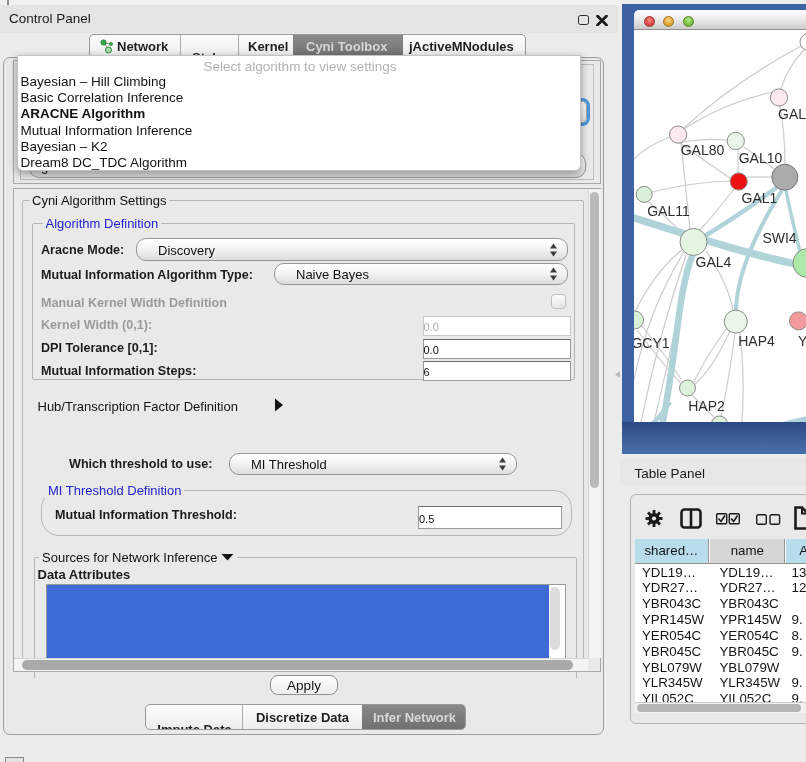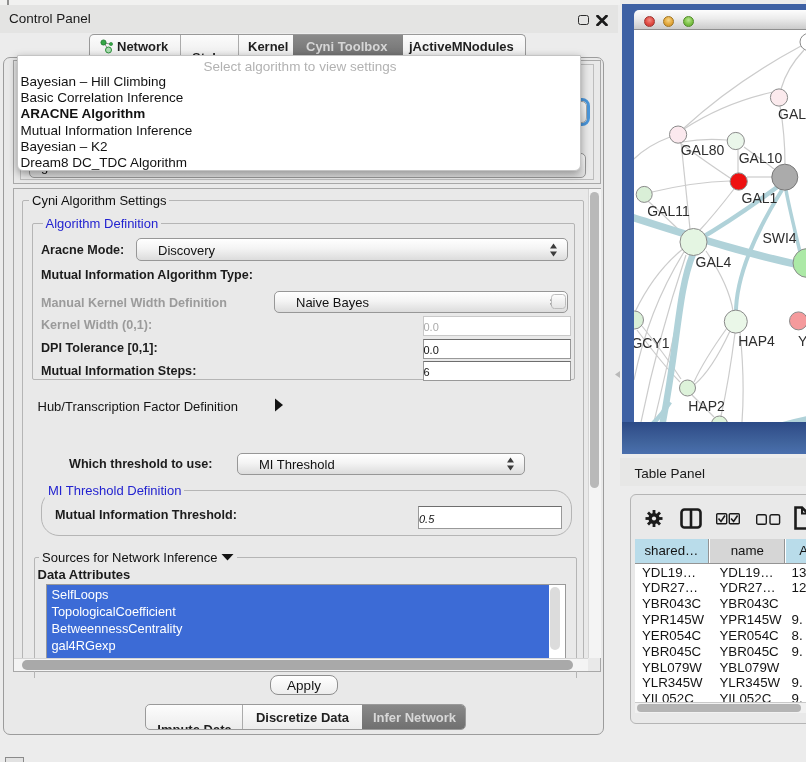--- a/index.html
+++ b/index.html
@@ -1,21 +1,21 @@
 <!DOCTYPE html>
 <html><head>
 <meta charset="utf-8">
 <style>
 * { margin:0; padding:0; box-sizing:border-box; }
 html,body { width:806px; height:762px; overflow:hidden; background:#ececec;
   font-family:"Liberation Sans", sans-serif; }
 .abs { position:absolute; }
 .lbl { position:absolute; font-size:12.6px; font-weight:bold; color:#1c1c1c; white-space:nowrap; }
 .dis { color:#9b9b9b; }
-.combo { position:absolute; border-radius:5px; border:1px solid #979797;
+.combo { position:absolute; border-radius:10px; border:1px solid #979797;
   background:linear-gradient(180deg,#ffffff 0%,#f4f4f4 45%,#dcdcdc 100%);
   font-size:13px; color:#111; white-space:nowrap; }
 .combo .ctext { position:absolute; left:21px; top:50%; transform:translateY(-50%); }
 .combo svg { position:absolute; right:9px; top:50%; transform:translateY(-50%); }
 .tf { position:absolute; background:#fff; border:1px solid #999;
   border-top-color:#6e6e6e; font-size:11px; color:#111; text-align:left;
   padding-right:4px; line-height:21px; }
 .tf.dis2 { border:1px solid #c9c9c9; color:#ababab; }
 .grp { position:absolute; border:1px solid #b5b5b5; border-radius:2px; }
 .gtitle { position:absolute; top:-8px; font-size:13px; background:#e9e9e9;
@@ -77,21 +77,21 @@
     </div>
     <div class="lbl" style="left:28px;top:55px;">Aracne Mode:</div>
     <div class="combo" style="left:123px;top:50px;width:432px;height:23px;">
       <span class="ctext">Discovery</span>
       <svg width="9" height="14" viewBox="0 0 9 14">
           <path d="M4.5 0.5 L8 5.5 H1 Z" fill="#3c3c3c"></path>
           <path d="M4.5 13.5 L1 8.5 H8 Z" fill="#3c3c3c"></path>
         </svg>
     </div>
     <div class="lbl" style="left:28px;top:80px;">Mutual Information Algorithm Type:</div>
-    <div class="combo" style="left:261px;top:75px;width:294px;height:22px;margin-top:28px;">
+    <div class="combo" style="left:261px;top:75px;width:294px;height:22px;">
       <span class="ctext">Naive Bayes</span>
       <svg width="9" height="14" viewBox="0 0 9 14">
           <path d="M4.5 0.5 L8 5.5 H1 Z" fill="#3c3c3c"></path>
           <path d="M4.5 13.5 L1 8.5 H8 Z" fill="#3c3c3c"></path>
         </svg>
     </div>
     <div class="lbl dis" style="left:28px;top:107.5px;">Manual Kernel Width Definition</div>
     <div class="abs" style="left:538px;top:106px;width:15px;height:15px;border:1px solid #bdbdbd;border-radius:3.5px;background:linear-gradient(180deg,#fdfdfd,#e4e4e4);"></div>
     <div class="lbl dis" style="left:28px;top:130px;">Kernel Width (0,1):</div>
     <div class="tf dis2" style="left:409.5px;top:127.5px;width:148.5px;height:20px;">0.0</div>
@@ -99,43 +99,42 @@
     <div class="tf" style="left:409.5px;top:150.5px;width:148.5px;height:20px;">0.0</div>
     <div class="lbl" style="left:28px;top:175.5px;">Mutual Information Steps:</div>
     <div class="tf" style="left:409.5px;top:173px;width:148.5px;height:20px;">6</div>
 
     <div class="abs" style="left:24.5px;top:211px;font-size:13px;color:#141414;">Hub/Transcription Factor Definition</div>
     <svg class="abs" style="left:261px;top:210px;" width="10" height="14" viewBox="0 0 10 14">
         <path d="M1 0.5 L9 7 L1 13.5 Z" fill="#141414"></path>
       </svg>
 
     <div class="lbl" style="left:56px;top:268.5px;">Which threshold to use:</div>
-    <div class="combo" style="left:224px;top:264.5px;width:288px;height:22px;">
+    <div class="combo" style="left:216px;top:264.5px;width:288px;height:22px;">
       <span class="ctext">MI Threshold</span>
       <svg width="9" height="14" viewBox="0 0 9 14">
           <path d="M4.5 0.5 L8 5.5 H1 Z" fill="#3c3c3c"></path>
           <path d="M4.5 13.5 L1 8.5 H8 Z" fill="#3c3c3c"></path>
         </svg>
     </div>
 
     <div class="grp" style="left:28px;top:302px;width:531px;height:46px;border-radius:18px;">
       <span class="gtitle" style="left:3px;color:#2323d0;">MI Threshold Definition</span>
     </div>
     <div class="lbl" style="left:42px;top:320px;">Mutual Information Threshold:</div>
-    <div class="tf" style="left:405px;top:318px;width:144px;height:23px;line-height:24px;font-style:italic;">0.5</div>
+    <div class="tf" style="left:405px;top:318px;width:144px;height:23px;line-height:24px;">0.5</div>
 
     <div class="grp" style="left:21px;top:369px;width:543px;height:200px;">
       <span class="gtitle" style="left:4px;color:#111;">Sources for Network Inference <svg width="13" height="8" viewBox="0 0 13 8" style="vertical-align:1px;">
             <path d="M0.5 1 L12.5 1 L6.5 7.5 Z" fill="#141414"></path>
           </svg></span>
     </div>
     <div class="lbl" style="left:24.5px;top:379px;font-size:13px;">Data Attributes</div>
     <div class="abs" style="left:32.5px;top:395.5px;width:520px;height:80px;border:1px solid #999;background:#fff;">
       <div class="abs" style="left:0;top:0;width:502px;height:80px;background:#3c6bd6;"></div>
-      <div class="abs" style="left:5px;top:1px;line-height:17.2px;font-size:12.8px;color:#fff;">SelfLoops<br>TopologicalCoefficient<br>BetweennessCentrality<br>gal4RGexp</div>
       <div class="abs" style="left:503.5px;top:2.5px;width:10px;height:63px;background:#dcdcdc;border-radius:5px;"></div>
     </div>
   </div>
 
   <div class="abs" style="left:588px;top:189px;width:13px;height:469px;background:#f4f4f4;border-left:1px solid #d4d4d4;"></div>
   <div class="abs" style="left:590px;top:192px;width:9px;height:296px;background:#b9b9b9;border-radius:5px;"></div>
 
   <div class="abs" style="left:14px;top:658px;width:574px;height:13px;background:#f4f4f4;border-top:1px solid #d4d4d4;"></div>
   <div class="abs" style="left:22px;top:660px;width:551px;height:10px;background:#a9a9a9;border-radius:5px;"></div>
 

